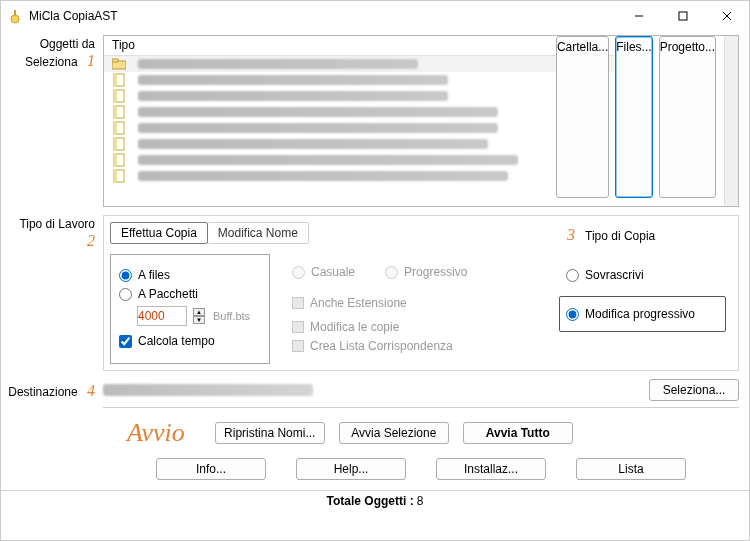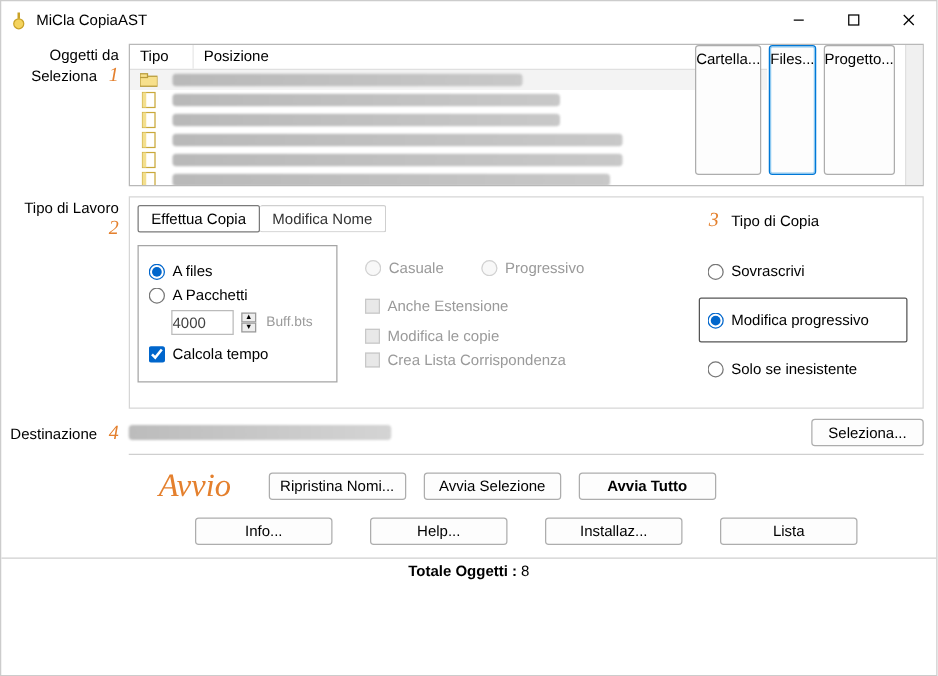--- a/index.html
+++ b/index.html
@@ -8,21 +8,21 @@
   .titlebar { height: 30px; display: flex; align-items: center; padding: 0 0 0 6px; }
   .titlebar .icon { width: 16px; height: 16px; margin-right: 6px; }
   .titlebar .title { flex: 1; font-size: 12px; color: #000; }
   .titlebar .winbtn { width: 44px; height: 30px; display: flex; align-items: center; justify-content: center; color: #000; }
   
   .section { display: flex; padding: 4px 10px 4px 6px; }
   .section-label { width: 96px; text-align: right; padding-right: 8px; color: #000; font-size: 12px; line-height: 1.2; padding-top: 2px; }
   .section-label .num { color: #e4802e; font-family: "Segoe Script", cursive; font-size: 16px; font-style: italic; padding-left: 6px; }
   .section-body { flex: 1; }
   
-  .listframe { border: 1px solid #b8b8b8; height: 114px; display: flex; background: #fff; position: relative; }
+  .listframe { border: 1px solid #b8b8b8; height: 172px; display: flex; background: #fff; position: relative; }
   .listcol { flex: 1; overflow: hidden; }
   .listhead { display: flex; height: 20px; border-bottom: 1px solid #e0e0e0; }
   .listhead .col { padding: 2px 8px; font-size: 12px; }
   .listhead .col.tipo { width: 50px; }
   .listhead .col.pos { flex: 1; border-left: 1px solid #e8e8e8; }
   .listrow { display: flex; align-items: center; height: 16px; padding: 0 6px; }
   .listrow .ficon { width: 18px; display: flex; align-items: center; justify-content: center; }
   .listrow .blur { height: 10px; flex: 1; background: linear-gradient(90deg,#b9b9b9,#c8c8c8); border-radius: 3px; filter: blur(1px); margin-left: 10px; margin-right: 10px; }
   .listrow.sel { background: #f3f3f3; }
   .list-scrollbar { width: 14px; background: #f0f0f0; border-left: 1px solid #e0e0e0; }
@@ -41,21 +41,21 @@
   .radio input, .check input { margin: 0; }
   .radio.disabled, .check.disabled { color: #9a9a9a; }
   .midgroup { flex: 1; padding: 6px 4px; }
   .midrow { display: flex; gap: 30px; margin-bottom: 12px; }
   .rightgroup { width: 175px; padding: 4px 4px 4px 0; }
   .rightgroup .heading { display: flex; align-items: baseline; gap: 10px; margin-bottom: 14px; padding-left: 10px;}
   .rightgroup .heading .num { color: #e4802e; font-family: "Segoe Script", cursive; font-size: 16px; font-style: italic; }
   .radiobox { border: 1px solid #555; border-radius: 2px; padding: 5px 6px; margin: 4px 2px; }
   .radiobox.plain { border: none; padding: 5px 7px; margin: 4px 2px; }
   .spinner { display: flex; align-items: center; gap: 6px; margin: 4px 0 8px 18px; }
-  .spinner input { width: 50px; padding: 2px 0; border: 1px solid #bbb; color: #404040; }
+  .spinner input { width: 50px; padding: 2px 0; border: 1px solid #bbb; color: #c2410c; }
   .spinbtns { display: flex; flex-direction: column; }
   .spinbtns .sb { width: 12px; height: 8px; border: 1px solid #999; background: #eee; font-size: 6px; line-height: 6px; text-align: center; }
   .bufflabel { color: #9a9a9a; font-size: 11px; margin-left: 2px;}
   .chksq { width: 12px; height: 12px; border: 1px solid #9a9a9a; background: #f2f2f2; display: inline-block; }
   .chksq.disabled { background: #e8e8e8; border-color: #c8c8c8; }
   
   .destwrap { display: flex; align-items: center; gap: 8px; border-bottom: 1px solid #cfcfcf; padding-bottom: 6px; }
   .destblur { flex: 1; height: 12px; background: linear-gradient(90deg,#bcbcbc,#d4d4d4); border-radius: 3px; filter: blur(1px); max-width: 210px; }
   .destspacer { flex: 1; }
   
@@ -101,21 +101,20 @@
 <div class="section">
   <div class="section-label">
     <span>Oggetti da Seleziona</span>
     <span class="num">1</span>
   </div>
   <div class="section-body">
     <div class="listframe">
       <div class="listcol">
         <div class="listhead">
           <div class="col tipo">Tipo</div>
-          <div class="col pos">Posizione</div>
         </div>
         <div class="listrow sel">
             <span class="ficon">
               <svg width="14" height="12">
                 <rect x="0" y="3" width="14" height="8" fill="#f7e08c" stroke="#b89b3a"></rect>
                 <rect x="0" y="1" width="6" height="3" fill="#f7e08c" stroke="#b89b3a"></rect>
               </svg>
             </span>
             <span class="blur" style="max-width:280px"></span>
           </div>
@@ -264,26 +263,20 @@
               <input type="radio" name="tc" style="">
               <span>Sovrascrivi</span>
             </label>
           </div>
         <div class="radiobox">
             <label class="radio">
               <input type="radio" name="tc" checked="" style="">
               <span>Modifica progressivo</span>
             </label>
           </div>
-        <div class="radiobox plain">
-            <label class="radio">
-              <input type="radio" name="tc" style="">
-              <span>Solo se inesistente</span>
-            </label>
-          </div>
       </div>
     </div>
   </div>
 </div>
 
 <div class="section">
   <div class="section-label">
     <span>Destinazione</span>
     <span class="num">4</span>
   </div>

